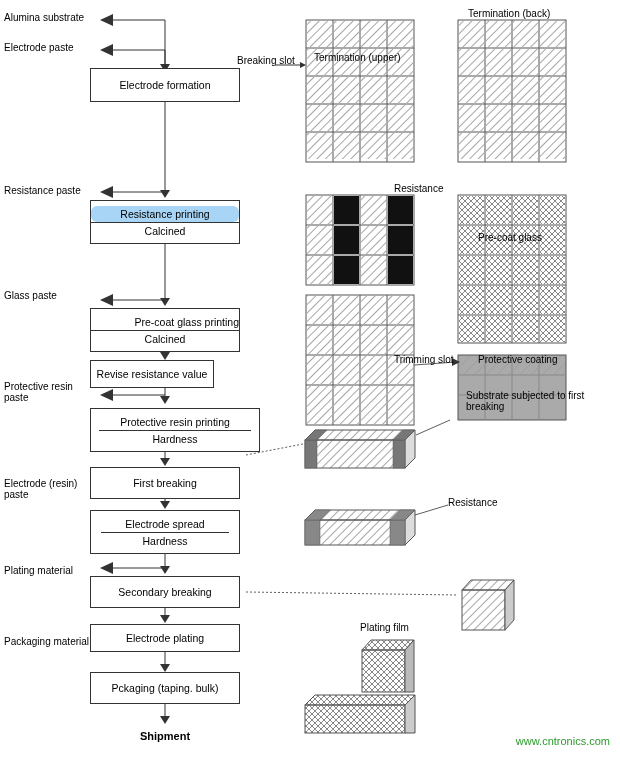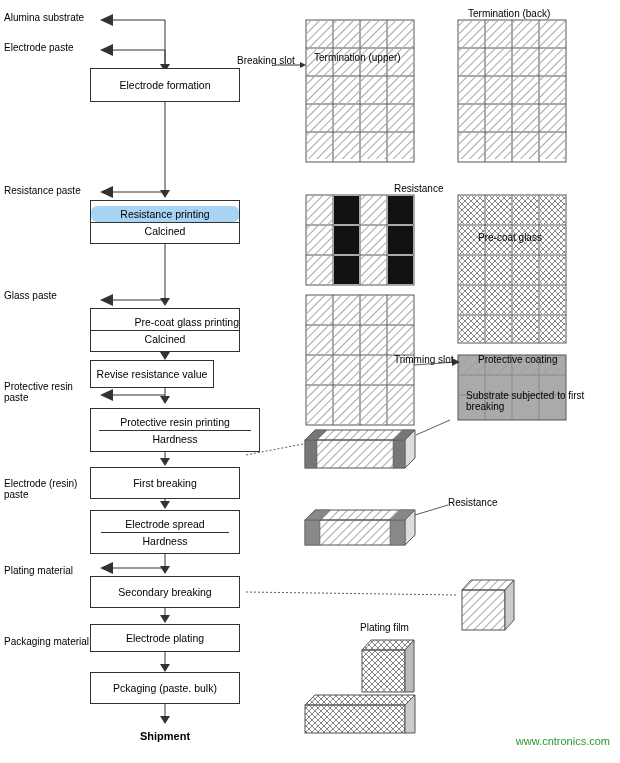--- a/index.html
+++ b/index.html
@@ -380,21 +380,21 @@
 
   <div class="flow-box" style="top:576px; left:90px; width:150px; height:32px;">
     <span>Secondary breaking</span>
   </div>
 
   <div class="flow-box" style="top:624px; left:90px; width:150px; height:28px;">
     <span>Electrode plating</span>
   </div>
 
   <div class="flow-box" style="top:672px; left:90px; width:150px; height:32px;">
-    <span>Pckaging (paste. bulk)</span>
+    <span>Pckaging (taping. bulk)</span>
   </div>
 
   <div style="position:absolute; top:730px; left:140px; font-size:11px; font-weight:bold;">Shipment</div>
 
   <div style="position:absolute; top:8px; left:314px; font-size:10px;margin-top:44px;">Termination (upper)</div>
   <div style="position:absolute; top:8px; left:468px; font-size:10px;">Termination (back)</div>
   <div style="position:absolute; top:55px; left:237px; font-size:10px;">Breaking slot</div>
   <div style="position:absolute; top:183px; left:394px; font-size:10px;">Resistance</div>
   <div style="position:absolute; top:232px; left:478px; font-size:10px;">Pre-coat glass</div>
   <div style="position:absolute; top:343px; left:394px; font-size:10px;margin-top:11px;">Trimming slot</div>

